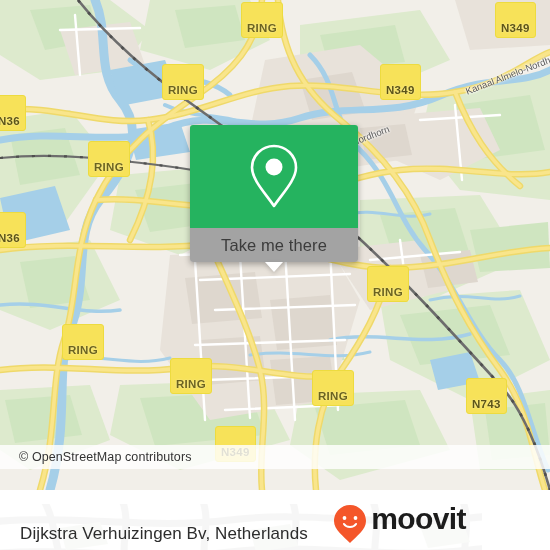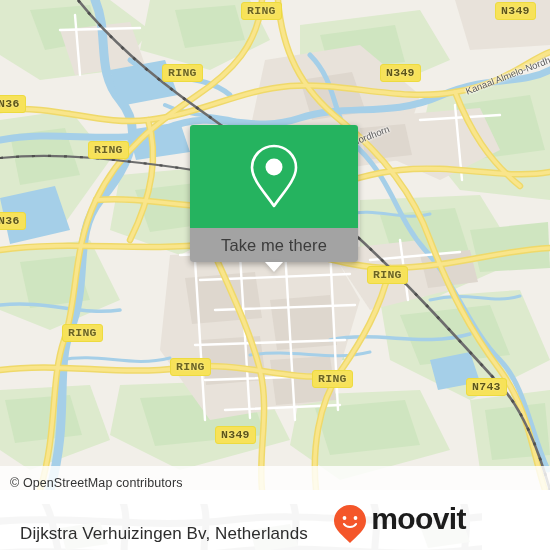--- a/index.html
+++ b/index.html
@@ -23,44 +23,43 @@
   
   .shield {
     position: absolute;
     background: #f7e259;
     border: 1.5px solid #eddb3f;
     border-radius: 3px;
     color: #5c5418;
     font-size: 11.5px;
     font-weight: bold;
     letter-spacing: .3px;
-    padding: 1px 5px 2px 5px;
+    padding: 19px 5px 2px 5px;
     line-height: 13px;
     white-space: nowrap;
     text-shadow: 0 0 2px rgba(255,255,255,.5);
-    font-family: Liberation Mono, monospace;
   }
   .shield.ring { color: #6b6320; }
 
   .canal-label {
     position: absolute;
     font-size: 9.5px;
     color: #5a5a5a;
     white-space: nowrap;
     transform-origin: left center;
     text-shadow: 0 0 3px #fff, 0 0 3px #fff, 0 0 2px #fff;
   }
 
   
   .attrib {
     position: absolute;
-    left: 0; top: 466px;
+    left: 0; top: 445px;
     width: 550px; height: 24px;
     background: rgba(255,255,255,.82);
-    display: flex; align-items: flex-end;
+    display: flex; align-items: center; padding-left: 9px;
   }
   .attrib span {
     font-size: 12.5px; color: #333;
     padding-left: 10px; letter-spacing: .1px;
   }
 
   
   .card {
     position: absolute;
     left: 190px; top: 125px;

